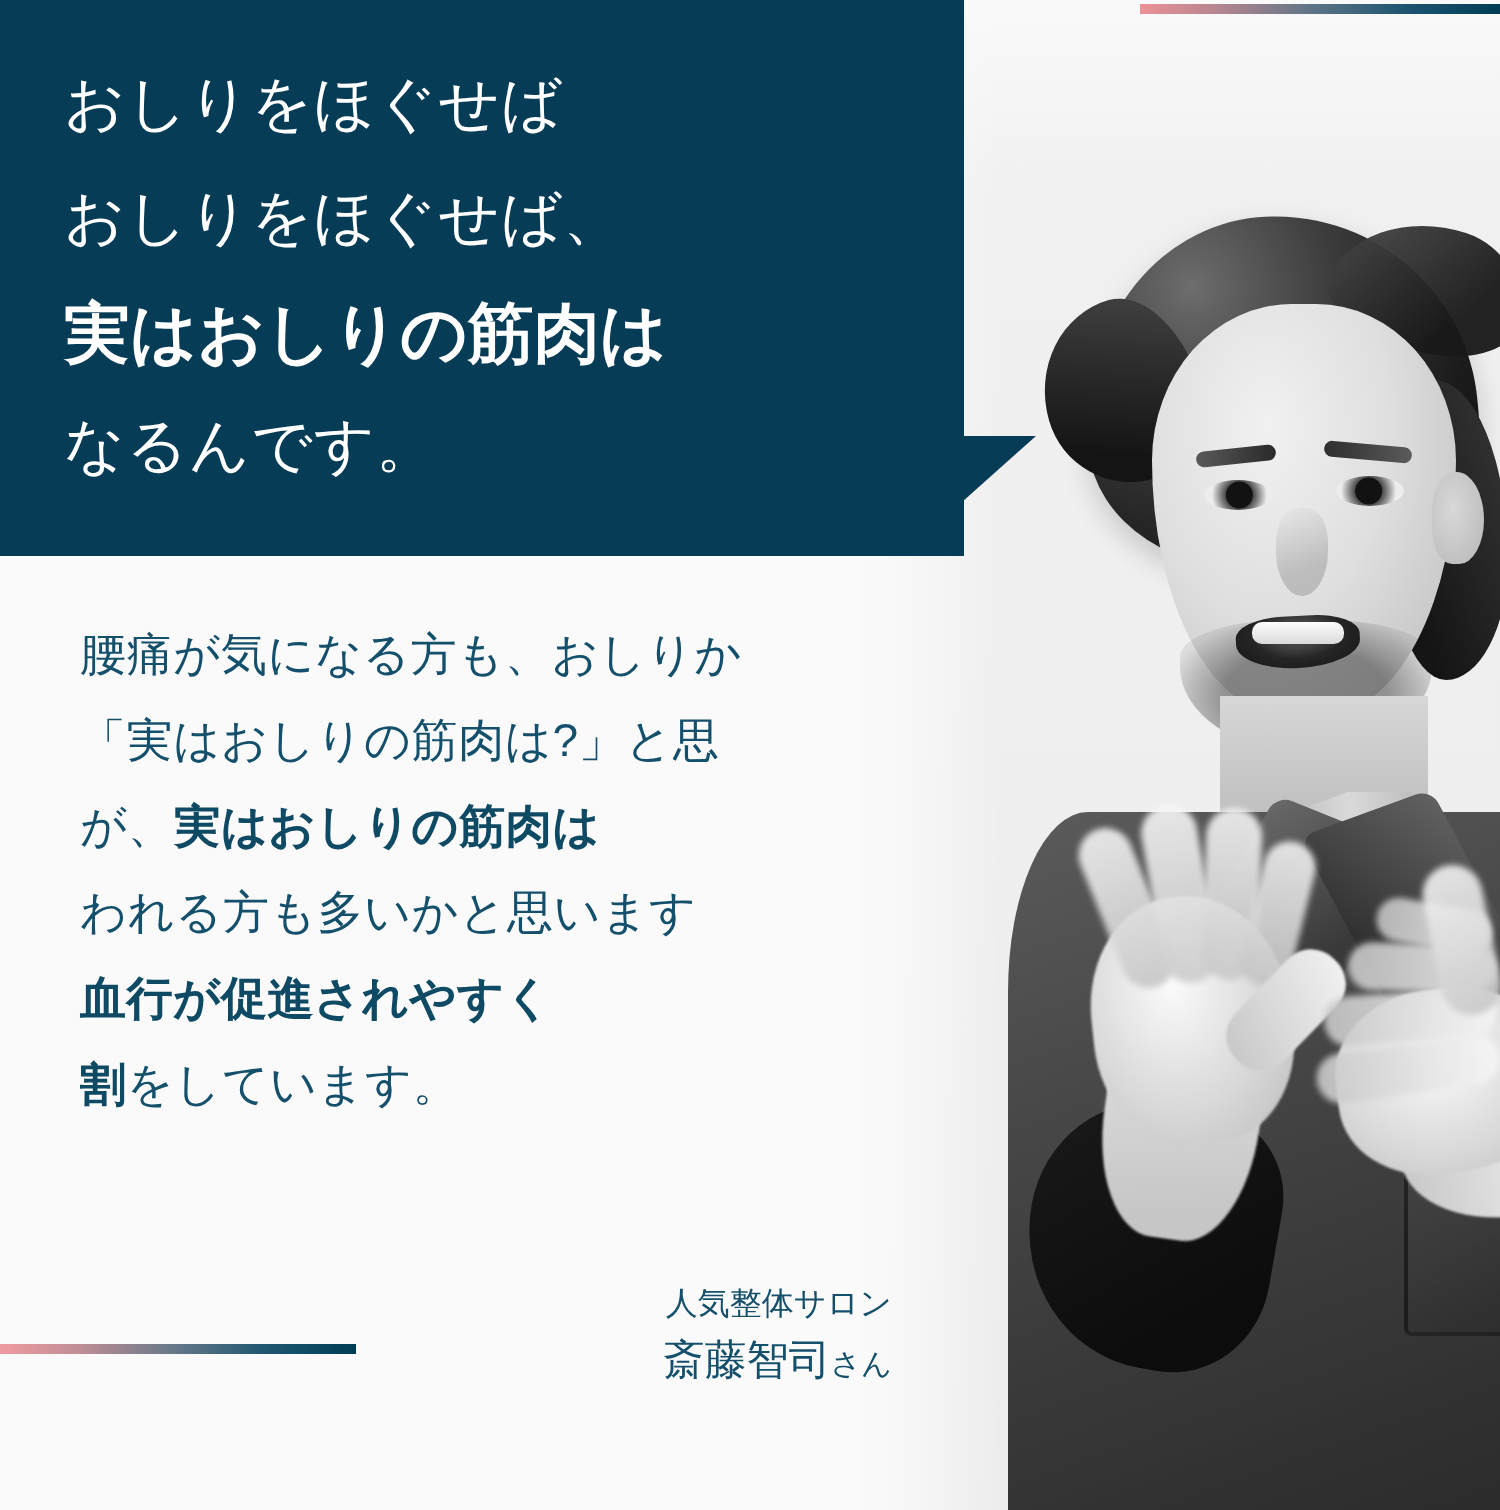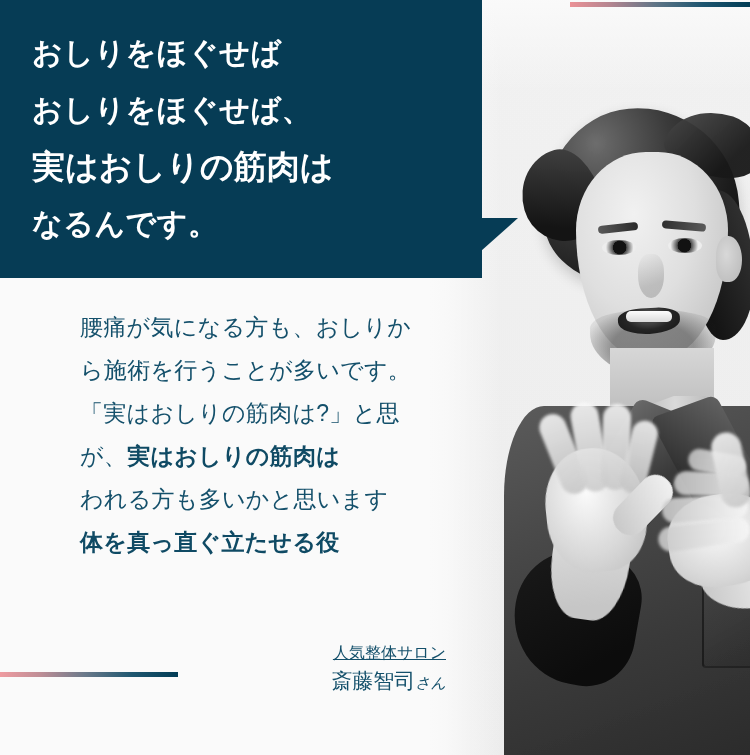--- a/index.html
+++ b/index.html
@@ -211,66 +211,64 @@
   #bubble-text {
     position: absolute;
     left: 32px;
     top: 24px;
     width: 436px;
     color: #ffffff;
   }
   .bline {
     font-size: 30px;
     line-height: 57px;
-    font-weight: 700;
+    font-weight: 400;
     letter-spacing: 0.5px;
     white-space: nowrap;
   }
   .bline.emph {
     font-size: 33px;
     font-weight: 700;
     letter-spacing: 0px;
   }
 
   
   #body-copy {
     position: absolute;
     left: 40px;
     top: 306px;
     width: 390px;
     color: #14506b;
     font-size: 23px;
     line-height: 43px;
     letter-spacing: 0.3px;
-    margin-left: 40px;
   }
   #body-copy .pline { white-space: nowrap; }
   #body-copy .strong { font-weight: 700; color: #0f4a64; }
 
   
   #attribution {
     position: absolute;
     right: 304px;
     top: 640px;
     width: 180px;
     text-align: right;
     color: #14506b;
   }
   #attribution .aline {
     font-size: 16px;
     line-height: 26px;
     white-space: nowrap;
-    text-decoration: underline;
   }
   #attribution .aname {
     font-size: 21px;
     line-height: 30px;
     white-space: nowrap;
   }
-  #attribution .aname .hon { font-size: 15px; font-style: italic; }
+  #attribution .aname .hon { font-size: 15px; }
 </style>
 </head>
 <body>
 
 <div id="stage">
 
   <div id="photo">
     <div class="pc hair"></div>
     <div class="pc hair-wisp-a"></div>
     <div class="pc hair-wisp-b"></div>
@@ -324,33 +322,33 @@
       <div class="bline">なるんです。</div>
     </div>
   </div>
   <div id="bubble-tail"></div>
 
   <div id="body-copy">
     <div class="pline">
       <span>腰痛が気になる方も、おしりか</span>
     </div>
     <div class="pline">
-      <span>ら施術を行うことが多いです。</span>
-    </div>
-    <div class="pline">
       <span>「実はおしりの筋肉は?」と思</span>
     </div>
     <div class="pline">
       <span>が、</span><span class="strong">実はおしりの筋肉は</span>
     </div>
     <div class="pline">
       <span>われる方も多いかと思います</span>
     </div>
     <div class="pline">
-      <span class="strong">体を真っ直ぐ立たせる役</span>
+      <span class="strong">血行が促進されやすく</span>
+    </div>
+    <div class="pline">
+      <span class="strong">割</span><span>をしています。</span>
     </div>
   </div>
 
   <div id="attribution">
     <div class="aline">人気整体サロン</div>
     <div class="aname"><span>斎藤智司</span><span class="hon">さん</span></div>
   </div>
 
 </div>
 

